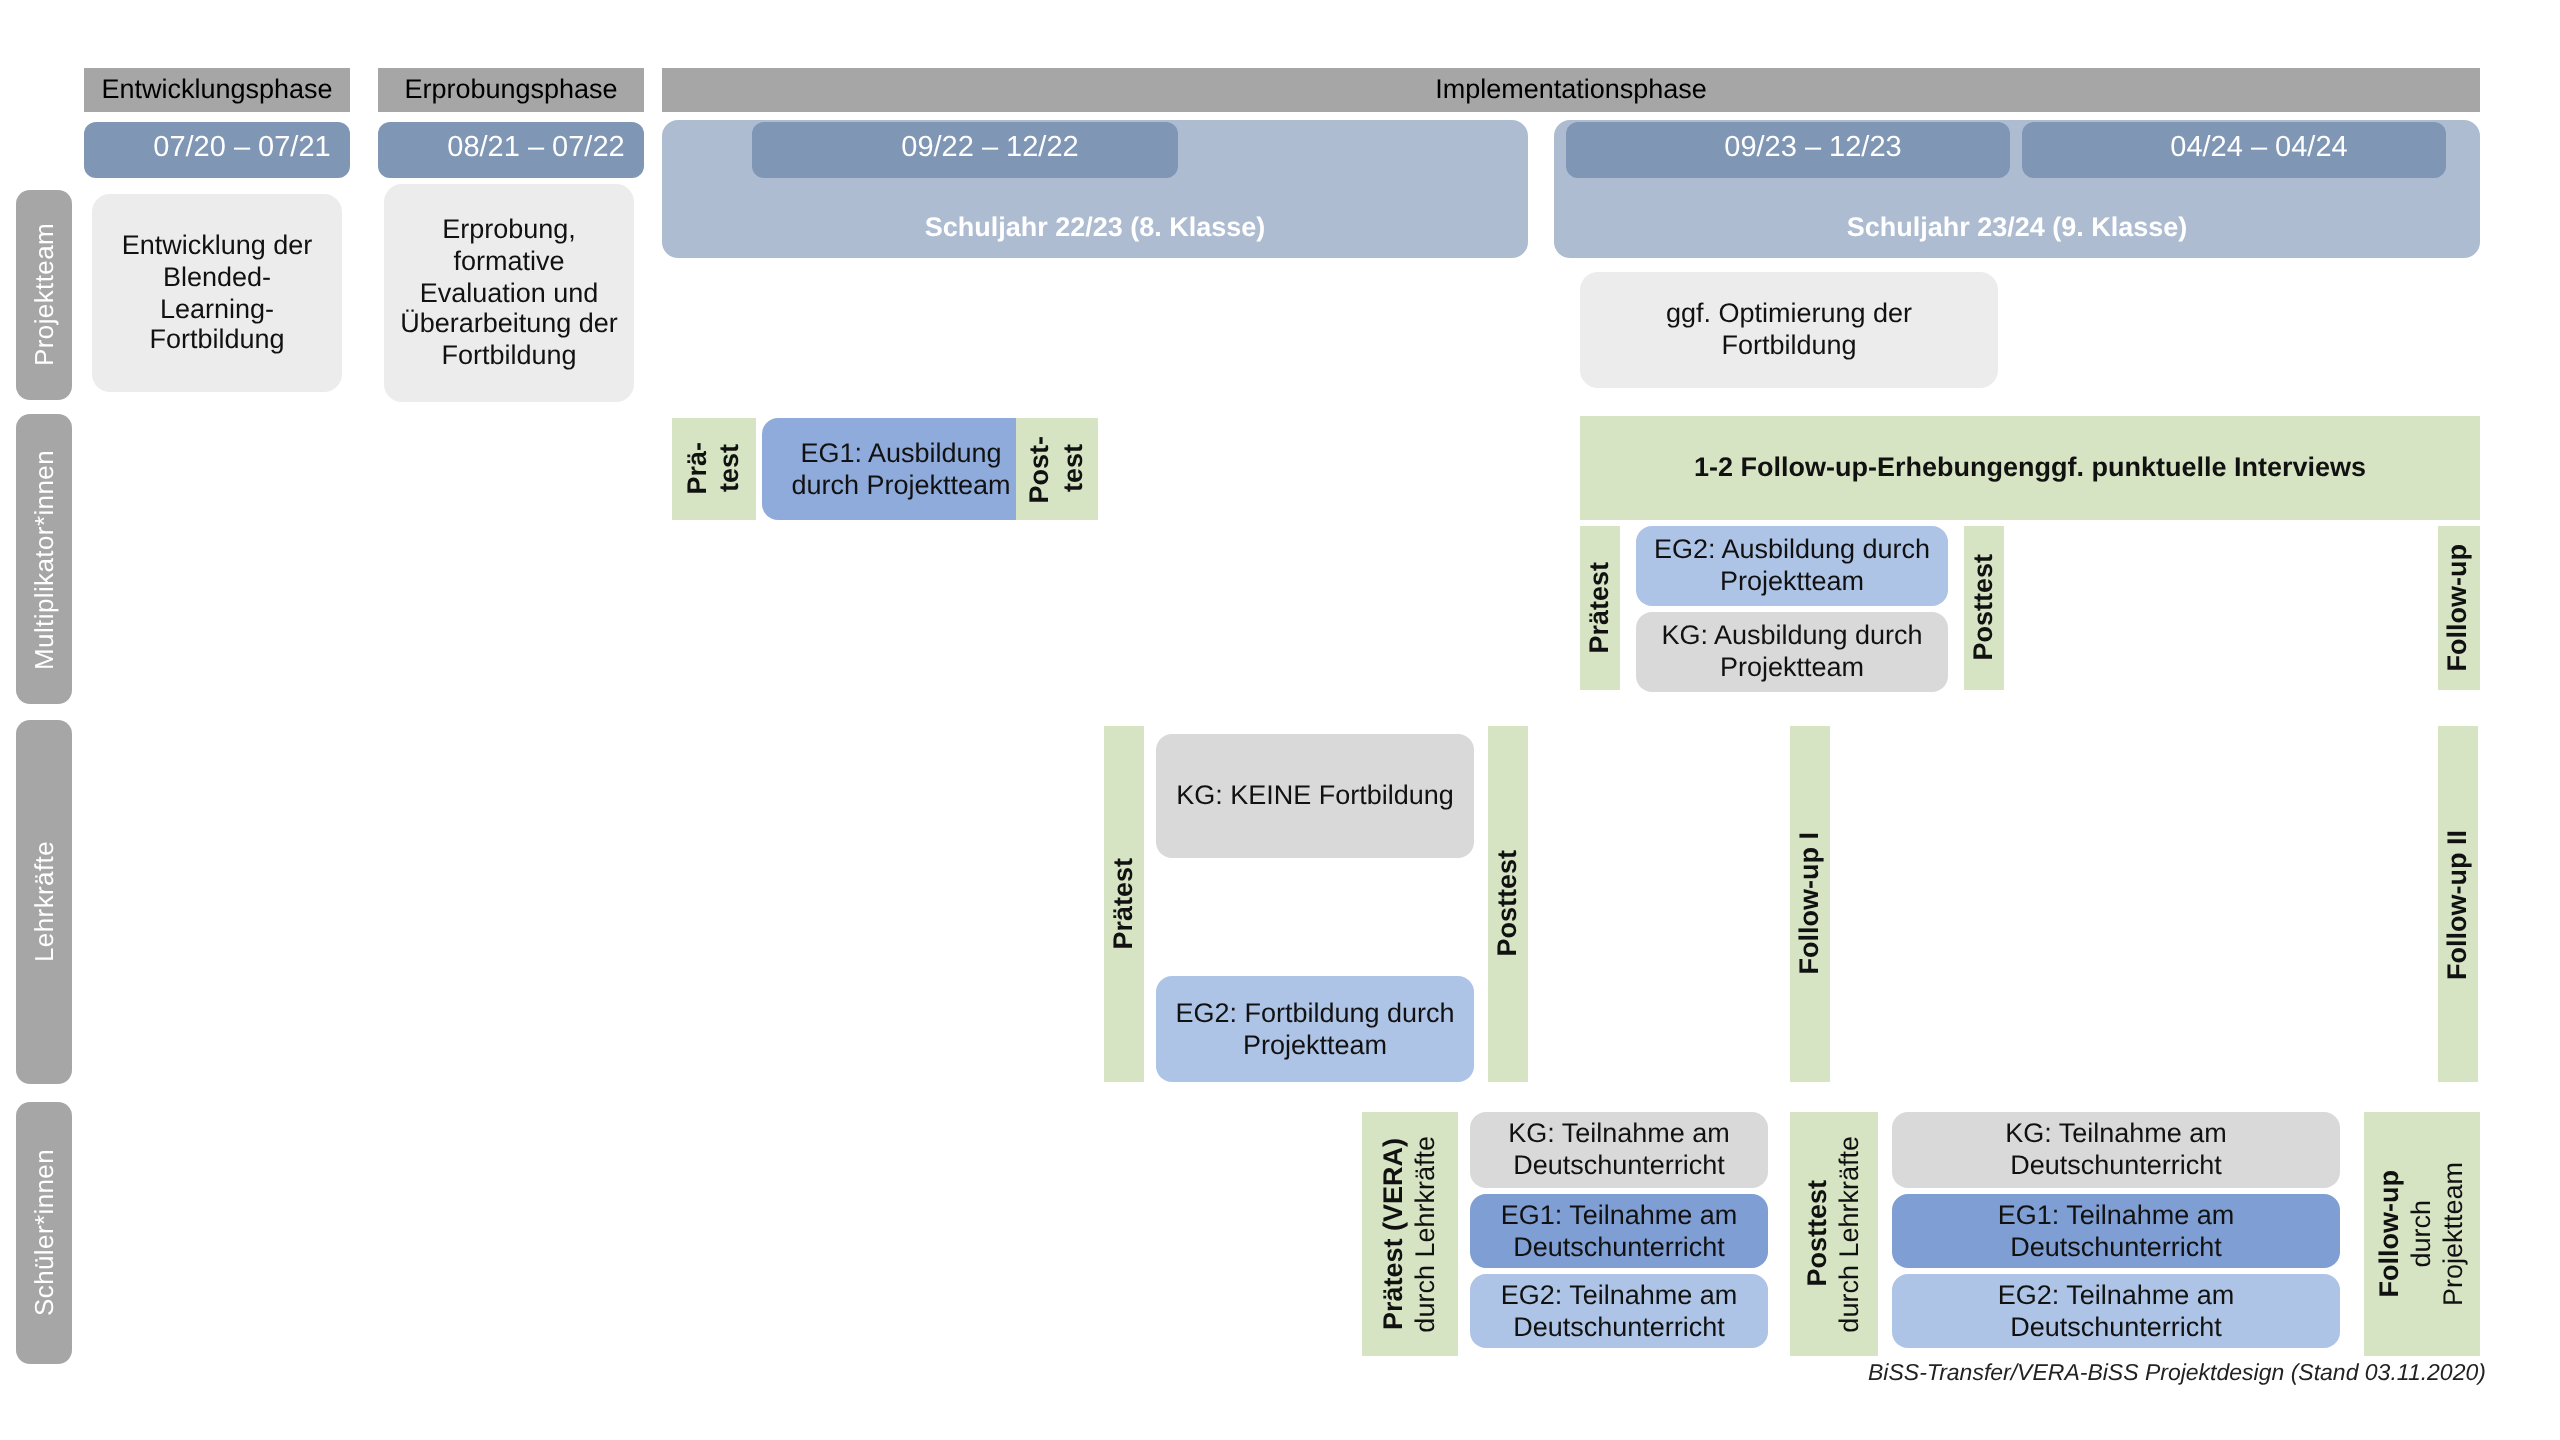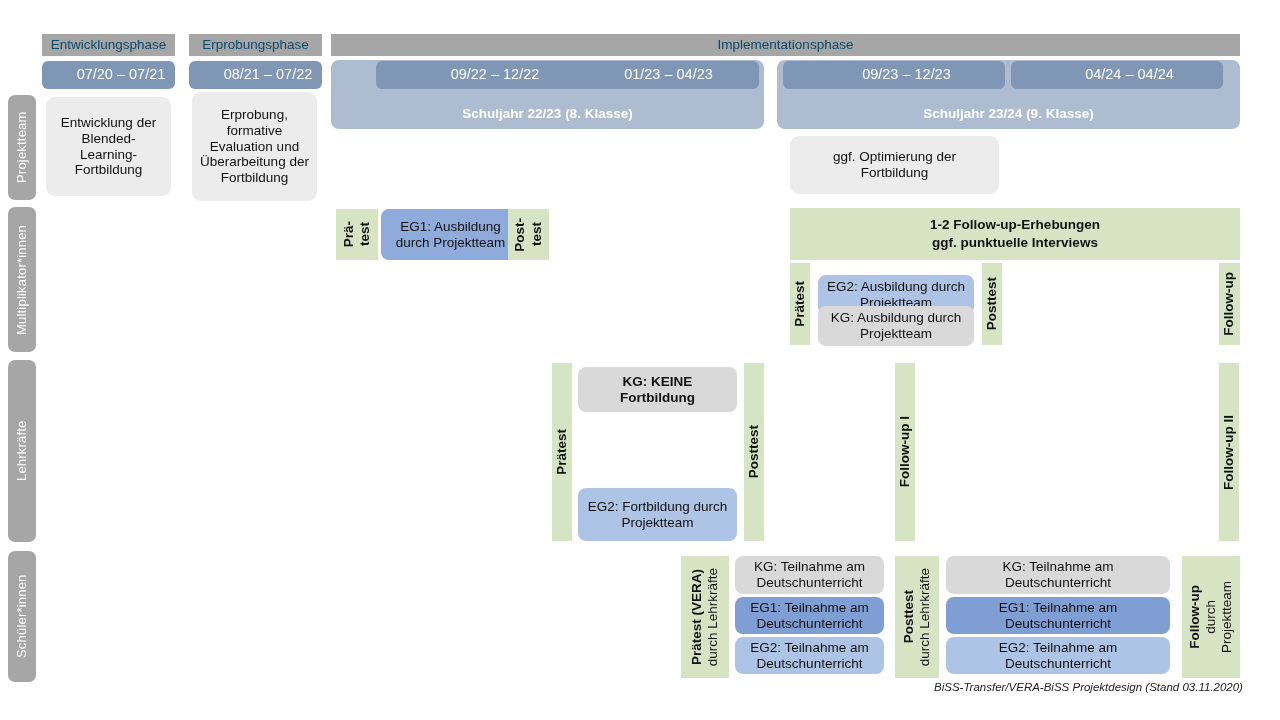--- a/index.html
+++ b/index.html
@@ -20,21 +20,21 @@
     display:flex;
     align-items:center;
     justify-content:center;
     text-align:center;
     line-height:1.18;
   }
 
   
   .phase{
     background:#a6a6a6;
-    color:#0c4a6e;
+    color:#000000;
     font-size:13.5px;
     height:22px;
   }
 
   
   .datechip{
     background:#7f96b5;
     color:#ffffff;
     font-size:14.5px;
     height:28px;
@@ -117,21 +117,20 @@
   <div class="box phase" style="left:42px;top:34px;width:133px;">Entwicklungsphase</div>
   <div class="box phase" style="left:189px;top:34px;width:133px;">Erprobungsphase</div>
   <div class="box phase" style="left:331px;top:34px;width:909px;">Implementationsphase</div>
 
   <div class="box schoolyear" style="left:331px;top:60px;width:433px;height:69px;">Schuljahr 22/23 (8. Klasse)</div>
   <div class="box schoolyear" style="left:777px;top:60px;width:463px;height:69px;">Schuljahr 23/24 (9. Klasse)</div>
 
   <div class="box datechip" style="left:42px;top:61px;width:133px;">07/20 – 07/21</div>
   <div class="box datechip" style="left:189px;top:61px;width:133px;">08/21 – 07/22</div>
   <div class="box datechip" style="left:336px;top:61px;width:213px;margin-left:40px;">09/22 – 12/22</div>
-  <div class="box datechip" style="left:553px;top:61px;width:206px;">01/23 – 04/23</div>
   <div class="box datechip" style="left:783px;top:61px;width:222px;">09/23 – 12/23</div>
   <div class="box datechip" style="left:1011px;top:61px;width:212px;">04/24 – 04/24</div>
 
   <div class="box rowlabel" style="left:8px;top:95px;width:28px;height:105px;">Projektteam</div>
   <div class="box rowlabel" style="left:8px;top:207px;width:28px;height:145px;">Multiplikator*innen</div>
   <div class="box rowlabel" style="left:8px;top:360px;width:28px;height:182px;">Lehrkräfte</div>
   <div class="box rowlabel" style="left:8px;top:551px;width:28px;height:131px;">Schüler*innen</div>
 
   <div class="box greylight" style="left:192px;top:92px;width:125px;height:109px;padding:0 8px;">Erprobung, formative Evaluation und Überarbeitung der Fortbildung</div>
   <div class="box greylight" style="left:46px;top:97px;width:125px;height:99px;padding:0 8px;">Entwicklung der Blended-Learning-Fortbildung</div>
@@ -142,45 +141,45 @@
     <span class="vtext">test</span>
   </div>
 
   <div class="box blue-mid" style="left:381px;top:209px;width:139px;height:51px;padding:0 6px;">EG1: Ausbildung durch Projektteam</div>
 
   <div class="vstack" style="left:508px;top:209px;width:41px;height:51px;">
     <span class="vtext">Post-</span>
     <span class="vtext">test</span>
   </div>
 
-  <div class="box green green-h" style="left:790px;top:208px;width:450px;height:52px;flex-direction:column;">
+  <div class="box green green-h" style="left:790px;top:208px;width:450px;height:52px;flex-direction:row;">
     <span>1-2 Follow-up-Erhebungen</span>
     <span>ggf. punktuelle Interviews</span>
   </div>
 
   <div class="vstack" style="left:790px;top:263px;width:20px;height:82px;">
     <span class="vtext">Prätest</span>
   </div>
 
-  <div class="box blue-light" style="left:818px;top:263px;width:156px;height:40px;padding:0 2px;margin-top:12px;">EG2: Ausbildung durch Projektteam</div>
+  <div class="box blue-light" style="left:818px;top:263px;width:156px;height:40px;padding:0 2px;">EG2: Ausbildung durch Projektteam</div>
   <div class="box grey" style="left:818px;top:306px;width:156px;height:40px;padding:0 6px;">KG: Ausbildung durch Projektteam</div>
 
   <div class="vstack" style="left:982px;top:263px;width:20px;height:82px;">
     <span class="vtext">Posttest</span>
   </div>
 
   <div class="vstack" style="left:1219px;top:263px;width:21px;height:82px;">
     <span class="vtext">Follow-up</span>
   </div>
 
   <div class="vstack" style="left:552px;top:363px;width:20px;height:178px;">
     <span class="vtext">Prätest</span>
   </div>
 
-  <div class="box grey" style="left:578px;top:367px;width:159px;height:45px;padding:12px 8px;font-weight:bold;">KG:  KEINE Fortbildung</div>
+  <div class="box grey" style="left:578px;top:367px;width:159px;height:62px;padding:12px 8px;">KG:  KEINE Fortbildung</div>
   <div class="box blue-light" style="left:578px;top:488px;width:159px;height:53px;padding:0 8px;">EG2: Fortbildung durch Projektteam</div>
 
   <div class="vstack" style="left:744px;top:363px;width:20px;height:178px;">
     <span class="vtext">Posttest</span>
   </div>
 
   <div class="vstack" style="left:895px;top:363px;width:20px;height:178px;">
     <span class="vtext">Follow-up I</span>
   </div>
 

